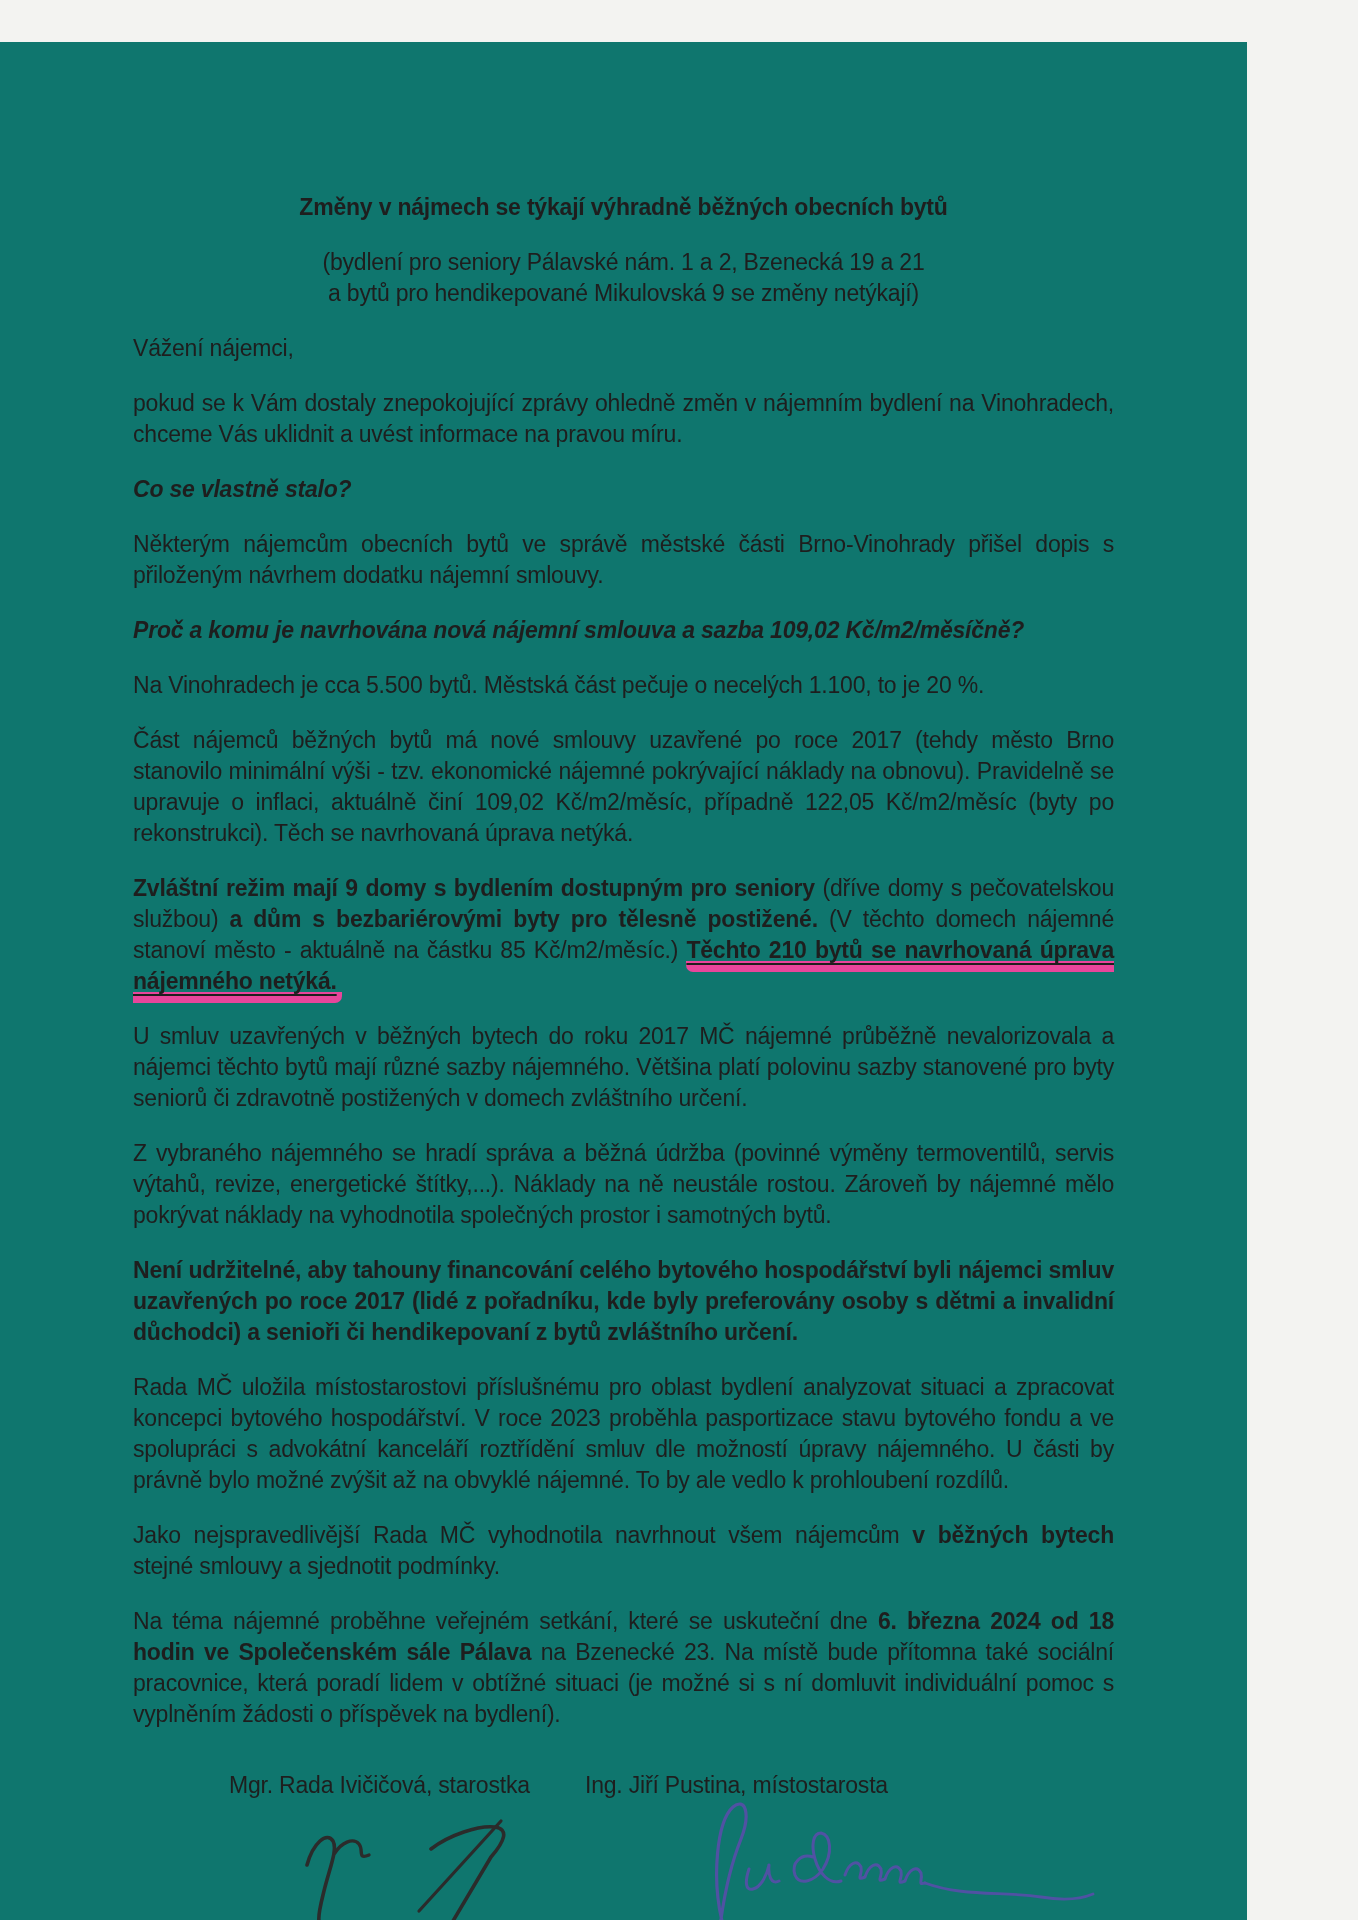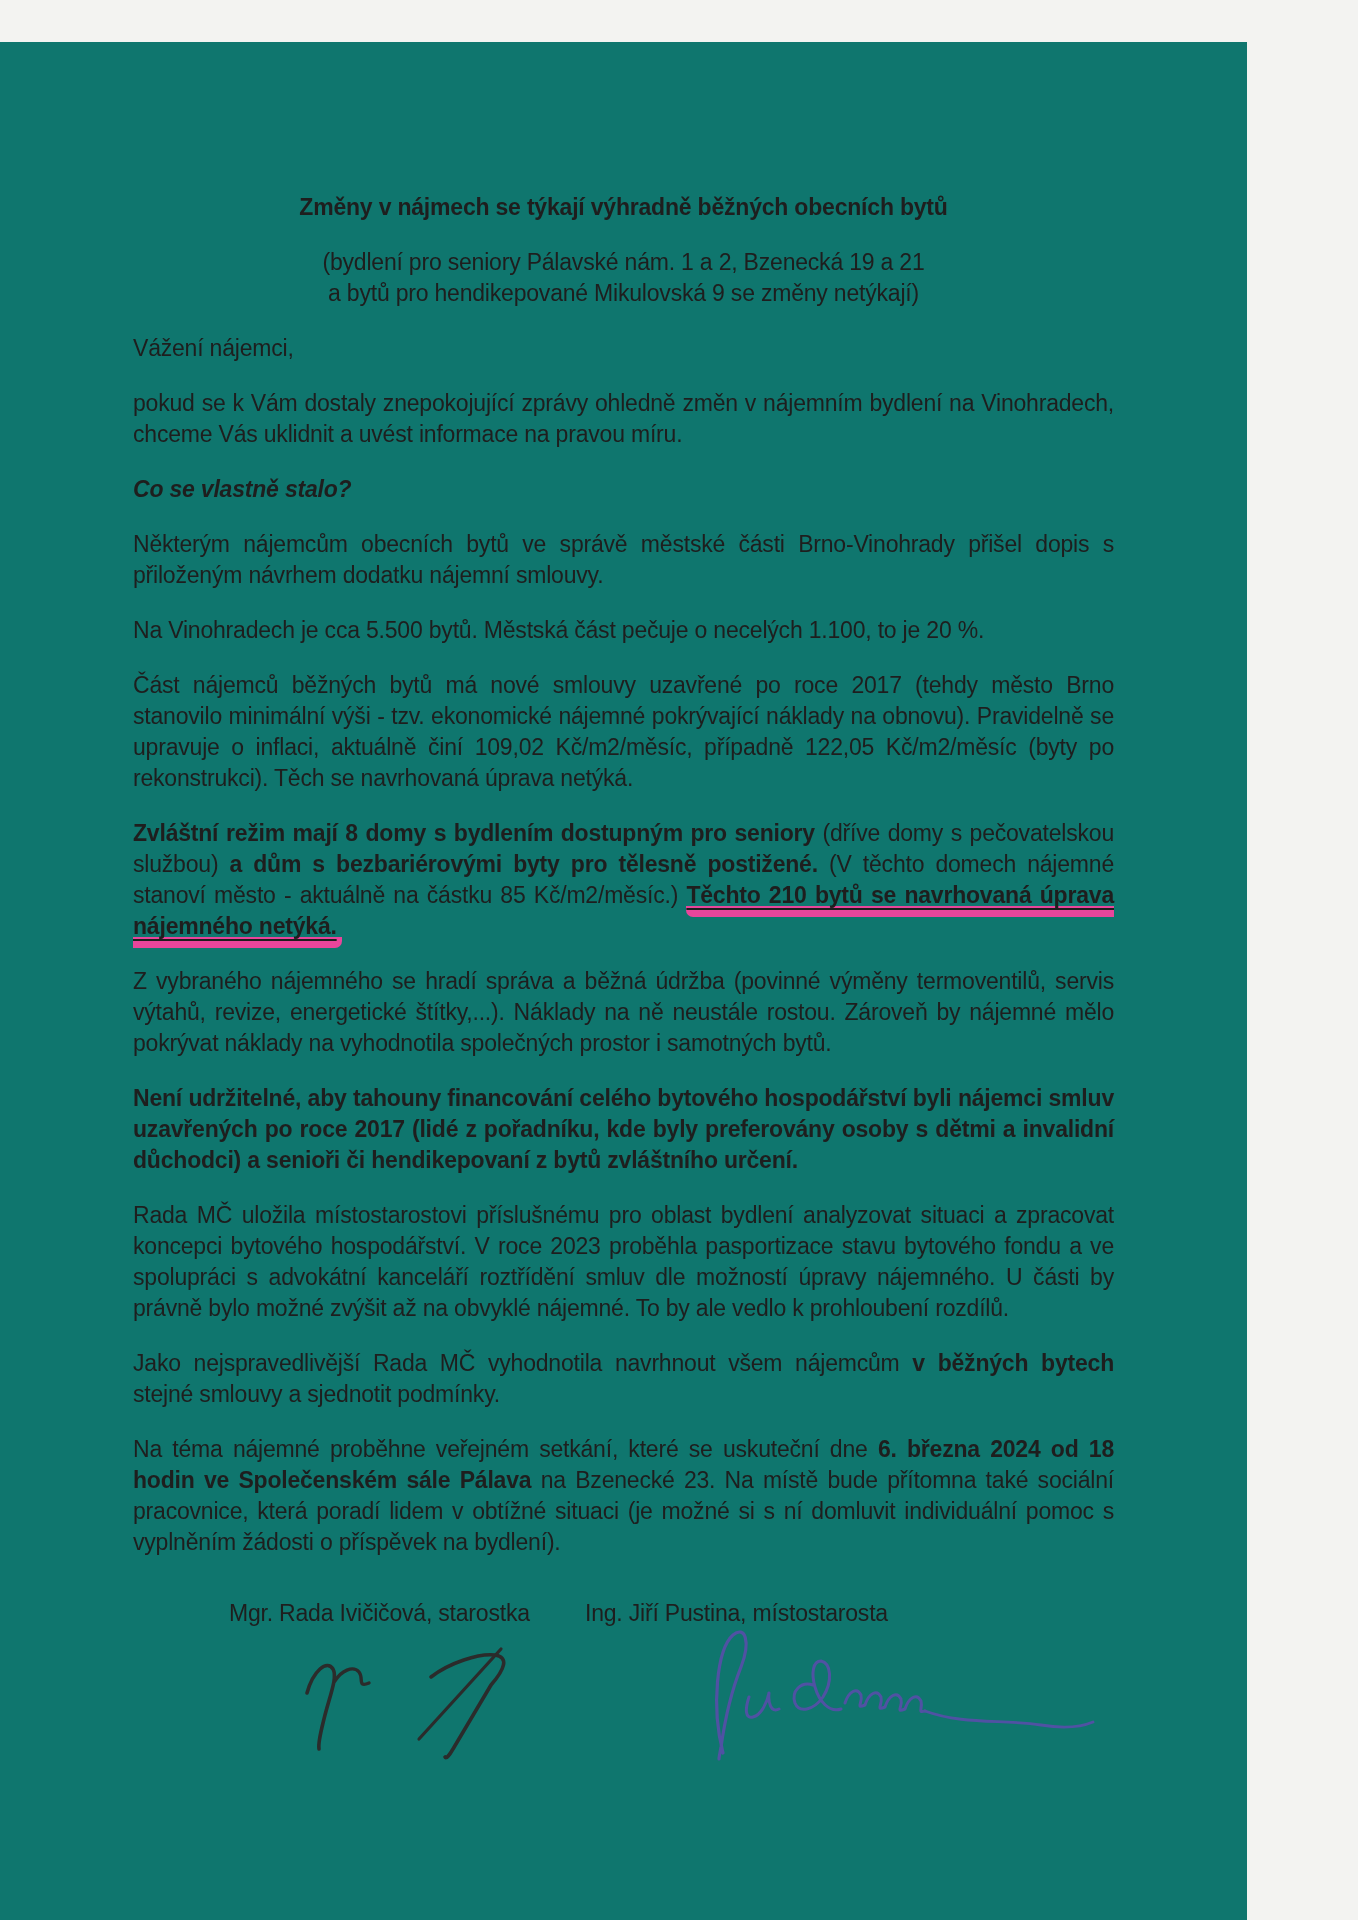--- a/index.html
+++ b/index.html
@@ -63,27 +63,29 @@
     </p>
 
     <p class="salutation">Vážení nájemci,</p>
 
     <p class="para">pokud se k Vám dostaly znepokojující zprávy ohledně změn v nájemním bydlení na Vinohradech, chceme Vás uklidnit a uvést informace na pravou míru.</p>
 
     <p class="h">Co se vlastně stalo?</p>
 
     <p class="para">Některým nájemcům obecních bytů ve správě městské části Brno-Vinohrady přišel dopis s přiloženým návrhem dodatku nájemní smlouvy.</p>
 
+    <p class="h">Proč a komu je navrhována nová nájemní smlouva a sazba 109,02 Kč/m2/měsíčně?</p>
 
     <p class="para">Na Vinohradech je cca 5.500 bytů. Městská část pečuje o necelých 1.100, to je 20 %.</p>
 
     <p class="para">Část nájemců běžných bytů má nové smlouvy uzavřené po roce 2017 (tehdy město Brno stanovilo minimální výši - tzv. ekonomické nájemné pokrývající náklady na obnovu). Pravidelně se upravuje o inflaci, aktuálně činí 109,02 Kč/m2/měsíc, případně 122,05 Kč/m2/měsíc (byty po rekonstrukci). Těch se navrhovaná úprava netýká.</p>
 
-    <p class="para"><span class="b">Zvláštní režim mají 8 domy s bydlením dostupným pro seniory </span><span>(dříve domy s pečovatelskou službou) </span><span class="b">a dům s bezbariérovými byty pro tělesně postižené. </span><span>(V těchto domech nájemné stanoví město - aktuálně na částku 85 Kč/m2/měsíc.) </span><span class="hl">Těchto 210 bytů se navrhovaná úprava nájemného netýká.</span></p>
+    <p class="para"><span class="b">Zvláštní režim mají 9 domy s bydlením dostupným pro seniory </span><span>(dříve domy s pečovatelskou službou) </span><span class="b">a dům s bezbariérovými byty pro tělesně postižené. </span><span>(V těchto domech nájemné stanoví město - aktuálně na částku 85 Kč/m2/měsíc.) </span><span class="hl">Těchto 210 bytů se navrhovaná úprava nájemného netýká.</span></p>
 
+    <p class="para">U smluv uzavřených v běžných bytech do roku 2017 MČ nájemné průběžně nevalorizovala a nájemci těchto bytů mají různé sazby nájemného. Většina platí polovinu sazby stanovené pro byty seniorů či zdravotně postižených v domech zvláštního určení.</p>
 
     <p class="para">Z vybraného nájemného se hradí správa a běžná údržba (povinné výměny termoventilů, servis výtahů, revize, energetické štítky,...). Náklady na ně neustále rostou. Zároveň by nájemné mělo pokrývat náklady na vyhodnotila společných prostor i samotných bytů.</p>
 
     <p class="para b">Není udržitelné, aby tahouny financování celého bytového hospodářství byli nájemci smluv uzavřených po roce 2017 (lidé z pořadníku, kde byly preferovány osoby s dětmi a invalidní důchodci) a senioři či hendikepovaní z bytů zvláštního určení.</p>
 
     <p class="para">Rada MČ uložila místostarostovi příslušnému pro oblast bydlení analyzovat situaci a zpracovat koncepci bytového hospodářství. V roce 2023 proběhla pasportizace stavu bytového fondu a ve spolupráci s advokátní kanceláří roztřídění smluv dle možností úpravy nájemného. U části by právně bylo možné zvýšit až na obvyklé nájemné. To by ale vedlo k prohloubení rozdílů.</p>
 
     <p class="para"><span>Jako nejspravedlivější Rada MČ vyhodnotila navrhnout všem nájemcům </span><span class="b">v běžných bytech</span><span> stejné smlouvy a sjednotit podmínky.</span></p>
 
     <p class="para"><span>Na téma nájemné proběhne veřejném setkání, které se uskuteční dne </span><span class="b">6. března 2024 od 18 hodin ve Společenském sále Pálava</span><span> na Bzenecké 23. Na místě bude přítomna také sociální pracovnice, která poradí lidem v obtížné situaci (je možné si s ní domluvit individuální pomoc s vyplněním žádosti o příspěvek na bydlení).</span></p>

